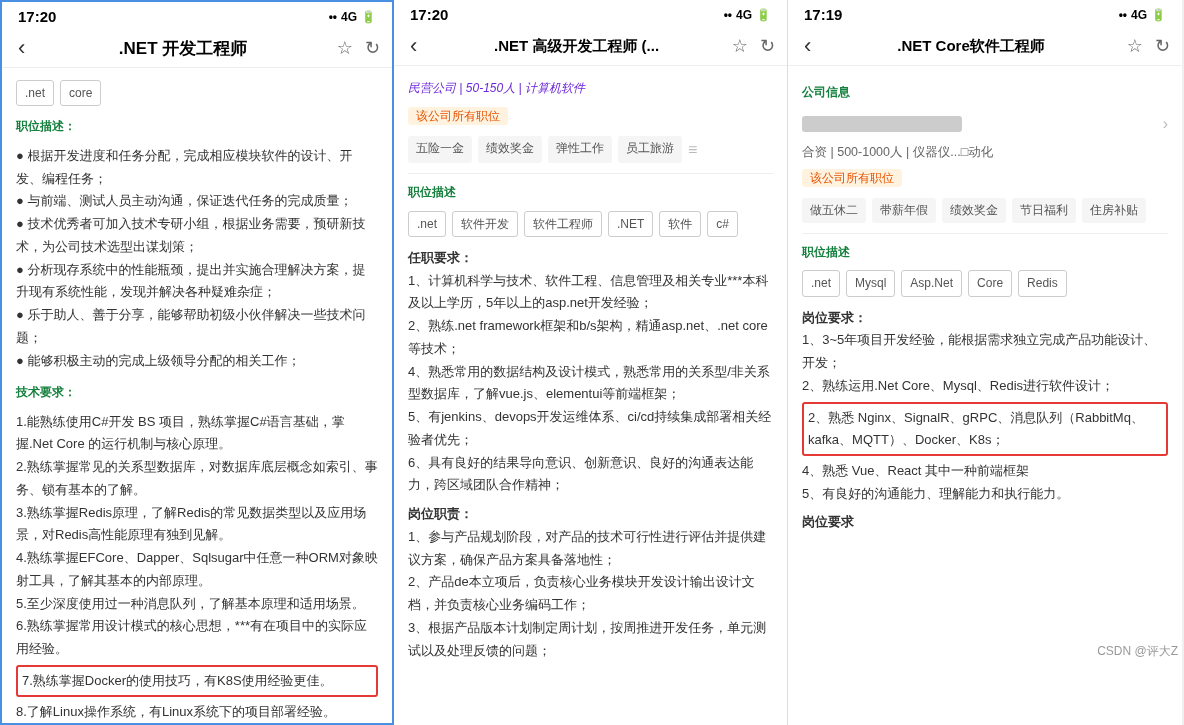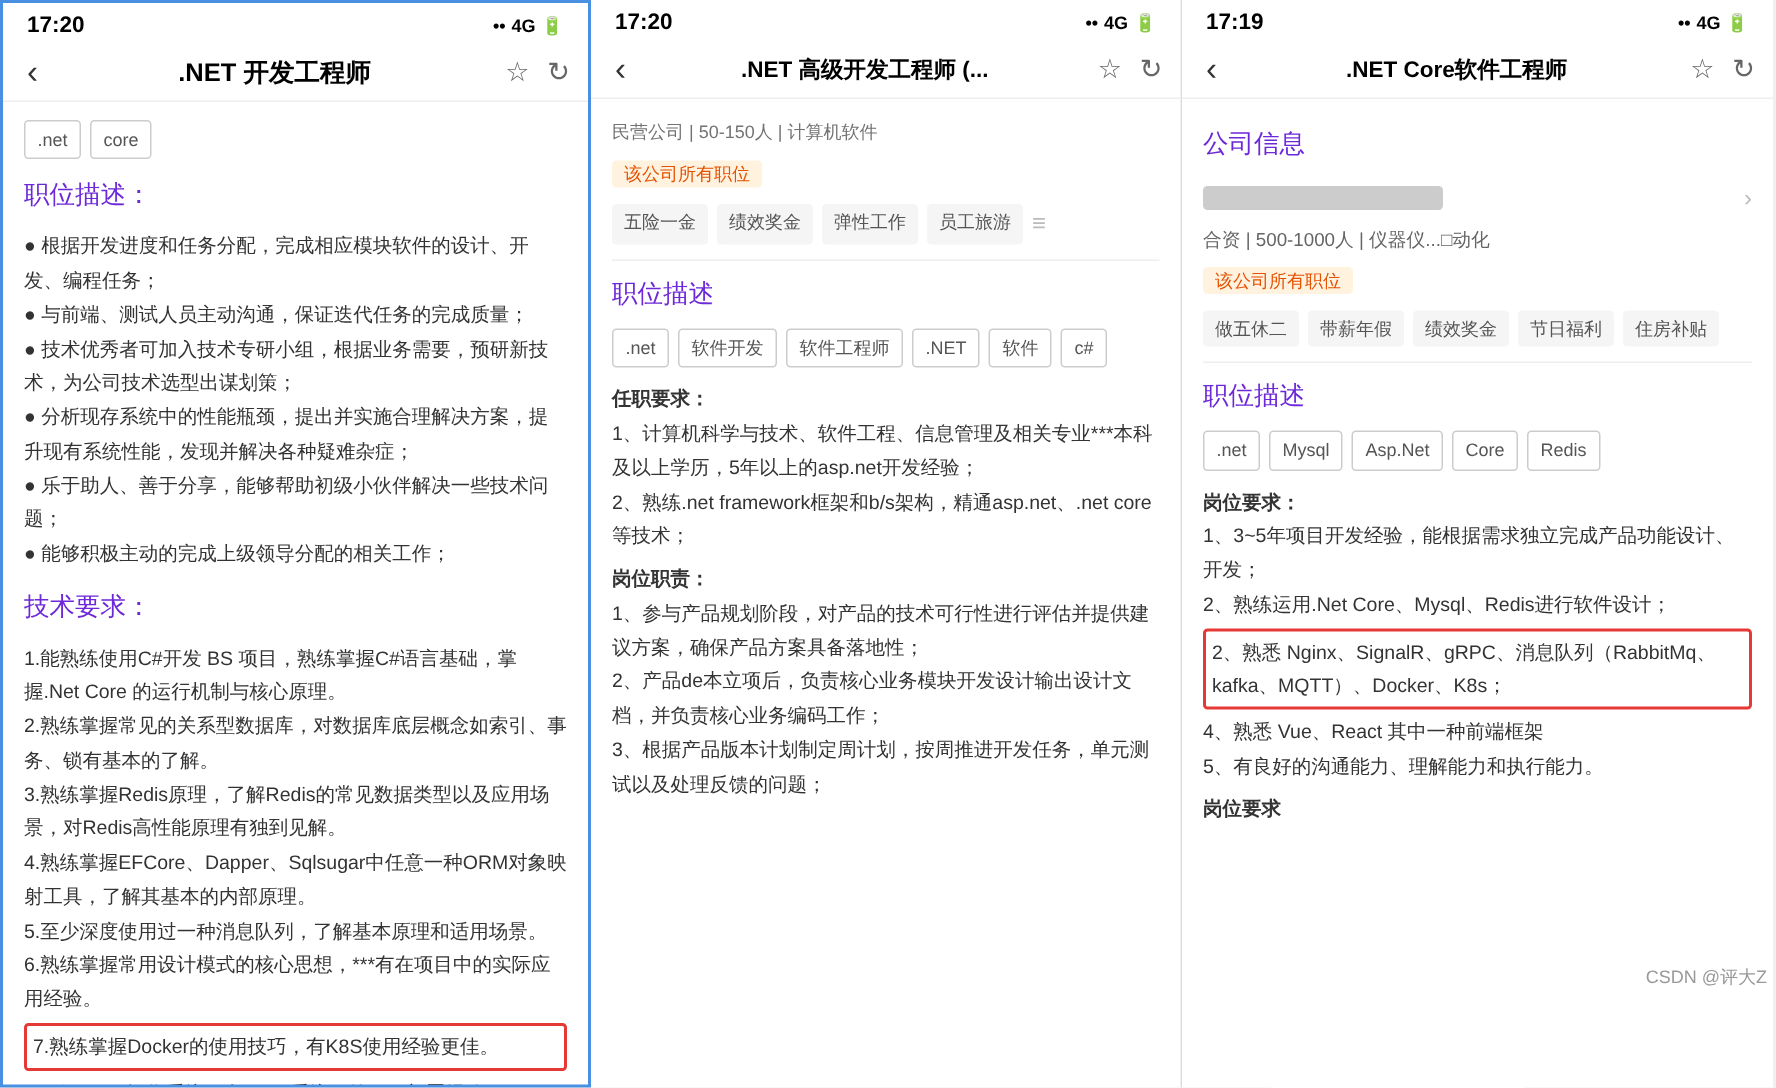--- a/index.html
+++ b/index.html
@@ -93,25 +93,25 @@
     .tag-highlight {
       background: #fff3e0;
       border-color: #ff9800;
       color: #e65100;
       border-radius: 3px;
       padding: 2px 8px;
       font-size: 12px;
     }
 
     .section-title {
-      font-size: 17px;
-      font-weight: 400;
+      font-size: 12px;
+      font-weight: 700;
       margin-bottom: 8px;
       margin-top: 4px;
-      color: #6d28d9;
+      color: #15803d;
     }
 
     .body-text {
       font-size: 13px;
       color: #333;
       line-height: 1.75;
     }
 
     .highlight-box {
       border: 2px solid #e53935;
@@ -233,21 +233,21 @@
     </div>
     <div class="nav-bar">
       <span class="nav-back">‹</span>
       <span class="nav-bar-title" style="font-size:15px;">.NET 高级开发工程师 (...</span>
       <div class="nav-icons">
         <span>☆</span>
         <span>↻</span>
       </div>
     </div>
     <div class="content-area">
-      <div class="body-text" style="color:#737373;font-size:12px;margin-bottom:6px;">
+      <div class="body-text" style="color:#6d28d9;font-size:12px;margin-bottom:6px;font-style:italic;">
         民营公司 | 50-150人 | 计算机软件
       </div>
       <div style="margin-bottom:8px;">
         <span class="tag-highlight">该公司所有职位</span>
       </div>
       <div class="tag-row">
         <span class="benefit-tag">五险一金</span>
         <span class="benefit-tag">绩效奖金</span>
         <span class="benefit-tag">弹性工作</span>
         <span class="benefit-tag">员工旅游</span>
@@ -260,20 +260,25 @@
         <span class="tag">软件开发</span>
         <span class="tag">软件工程师</span>
         <span class="tag">.NET</span>
         <span class="tag">软件</span>
         <span class="tag">c#</span>
       </div>
       <div class="body-text" style="font-weight:600;margin-top:8px;">任职要求：</div>
       <div class="body-text">
         1、计算机科学与技术、软件工程、信息管理及相关专业***本科及以上学历，5年以上的asp.net开发经验；<br>
         2、熟练.net framework框架和b/s架构，精通asp.net、.net core等技术；
+      </div>
+      <div class="body-text">
+        4、熟悉常用的数据结构及设计模式，熟悉常用的关系型/非关系型数据库，了解vue.js、elementui等前端框架；<br>
+        5、有jenkins、devops开发运维体系、ci/cd持续集成部署相关经验者优先；<br>
+        6、具有良好的结果导向意识、创新意识、良好的沟通表达能力，跨区域团队合作精神；
       </div>
       <div class="body-text" style="font-weight:600;margin-top:6px;">岗位职责：</div>
       <div class="body-text">
         1、参与产品规划阶段，对产品的技术可行性进行评估并提供建议方案，确保产品方案具备落地性；<br>
         2、产品de本立项后，负责核心业务模块开发设计输出设计文档，并负责核心业务编码工作；<br>
         3、根据产品版本计划制定周计划，按周推进开发任务，单元测试以及处理反馈的问题；
       </div>
     </div>
   </div>
 

